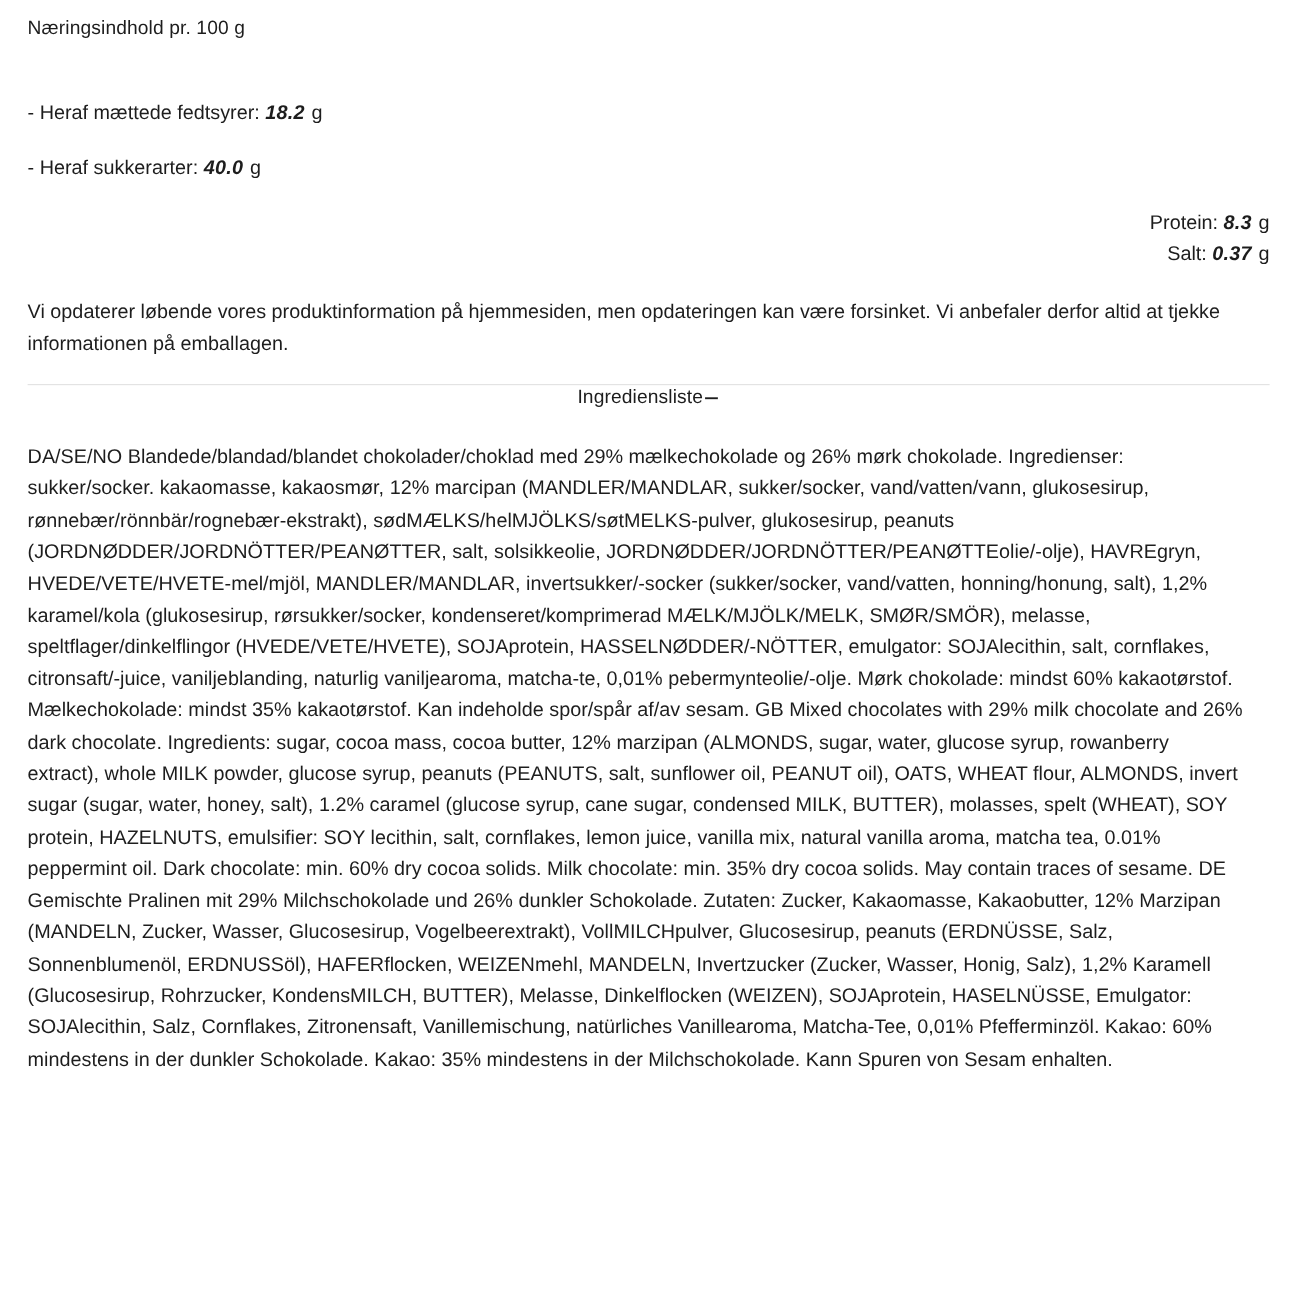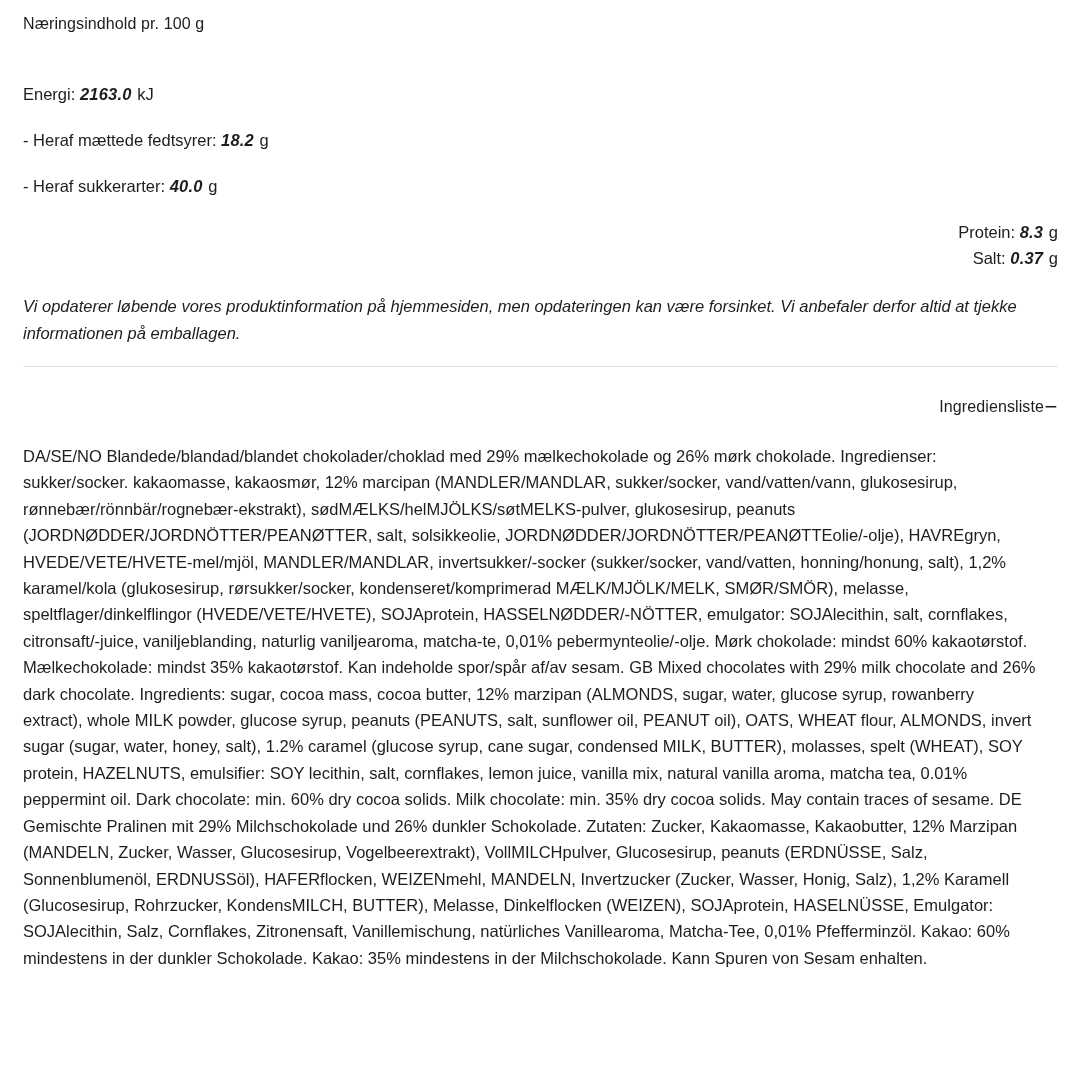--- a/index.html
+++ b/index.html
@@ -40,37 +40,35 @@
   }
   .nut-value {
     font-style: italic;
     font-weight: 700;
     letter-spacing: 0.2px;
   }
   .nut-unit {
     margin-left: 1px;
   }
   .disclaimer {
-    font-style: italic;
     font-size: 16.5px;
     line-height: 26.5px;
     margin: 22px 0 0 0;
     color: #1d1d1d;
   }
   .divider {
     border: none;
     border-top: 1px solid #e3e3e3;
     height: 0;
     margin: 20px 0 0 0;
   }
   .accordion-header {
-    margin-top: 29px;
     display: flex;
     align-items: center;
-    justify-content: flex-end;
+    justify-content: center;
     cursor: pointer;
   }
   .collapse-icon {
     width: 14px;
     text-align: center;
     font-size: 22px;
     font-weight: 400;
     line-height: 14px;
     color: #1d1d1d;
     user-select: none;
@@ -84,21 +82,20 @@
   }
 </style>
 </head>
 <body>
 
 <div class="page">
 
   <section>
     <h2 class="section-title nutrition-title">Næringsindhold pr. 100 g</h2>
 
-    <p class="nut-row"><span>Energi:</span> <span class="nut-value">2163.0</span> <span class="nut-unit">kJ</span></p>
 
 
 
     <p class="nut-row"><span>- Heraf mættede fedtsyrer:</span> <span class="nut-value">18.2</span> <span class="nut-unit">g</span></p>
 
 
     <p class="nut-row"><span>- Heraf sukkerarter:</span> <span class="nut-value">40.0</span> <span class="nut-unit">g</span></p>
 
     <p class="nut-row tight"><span>Protein:</span> <span class="nut-value">8.3</span> <span class="nut-unit">g</span></p>
 

